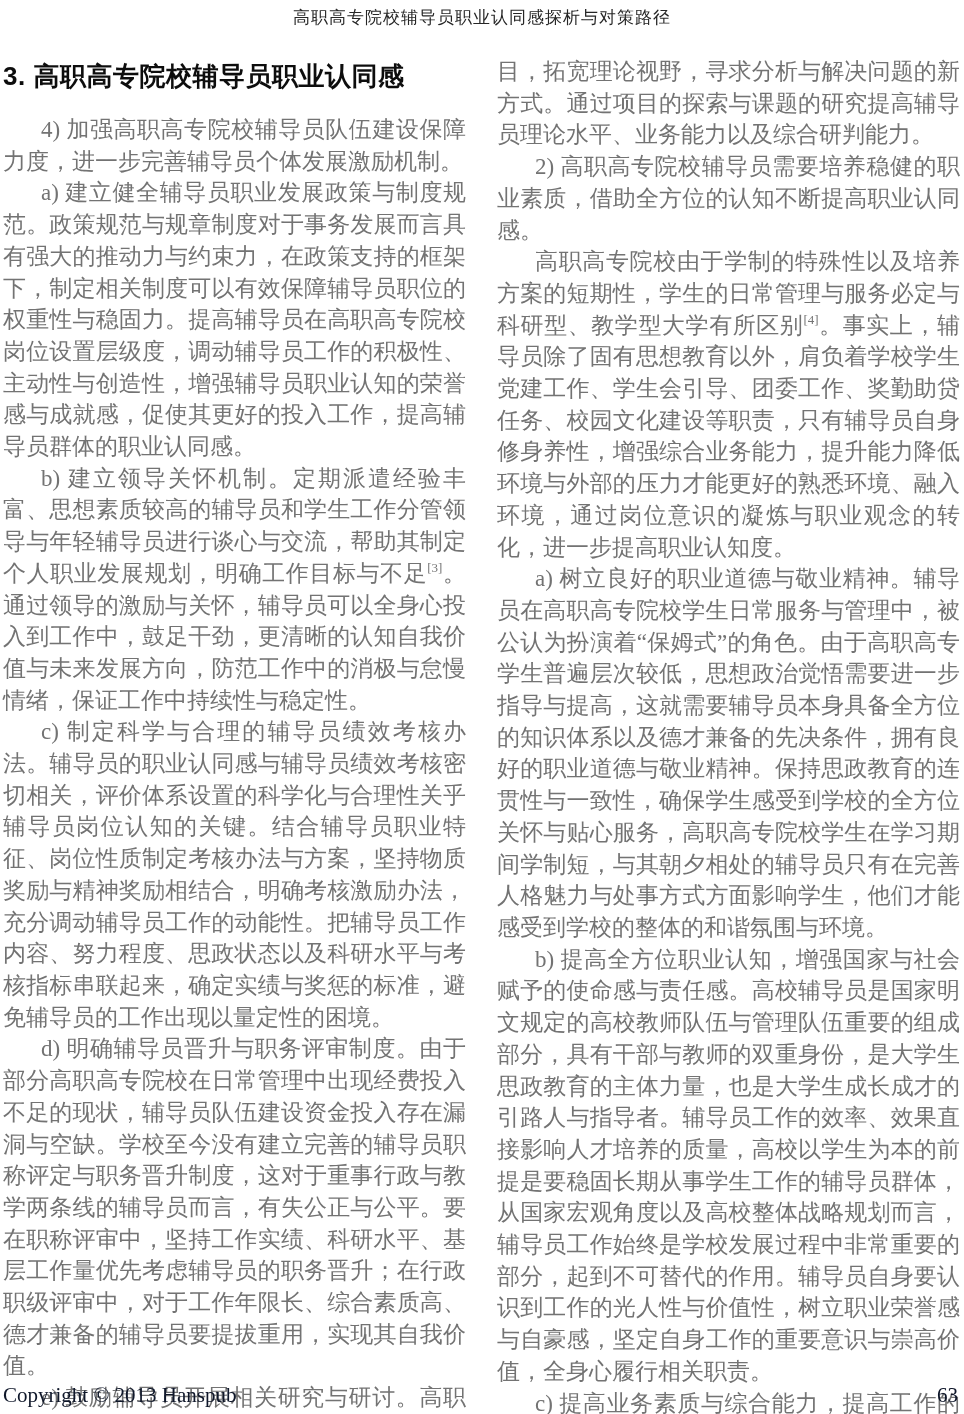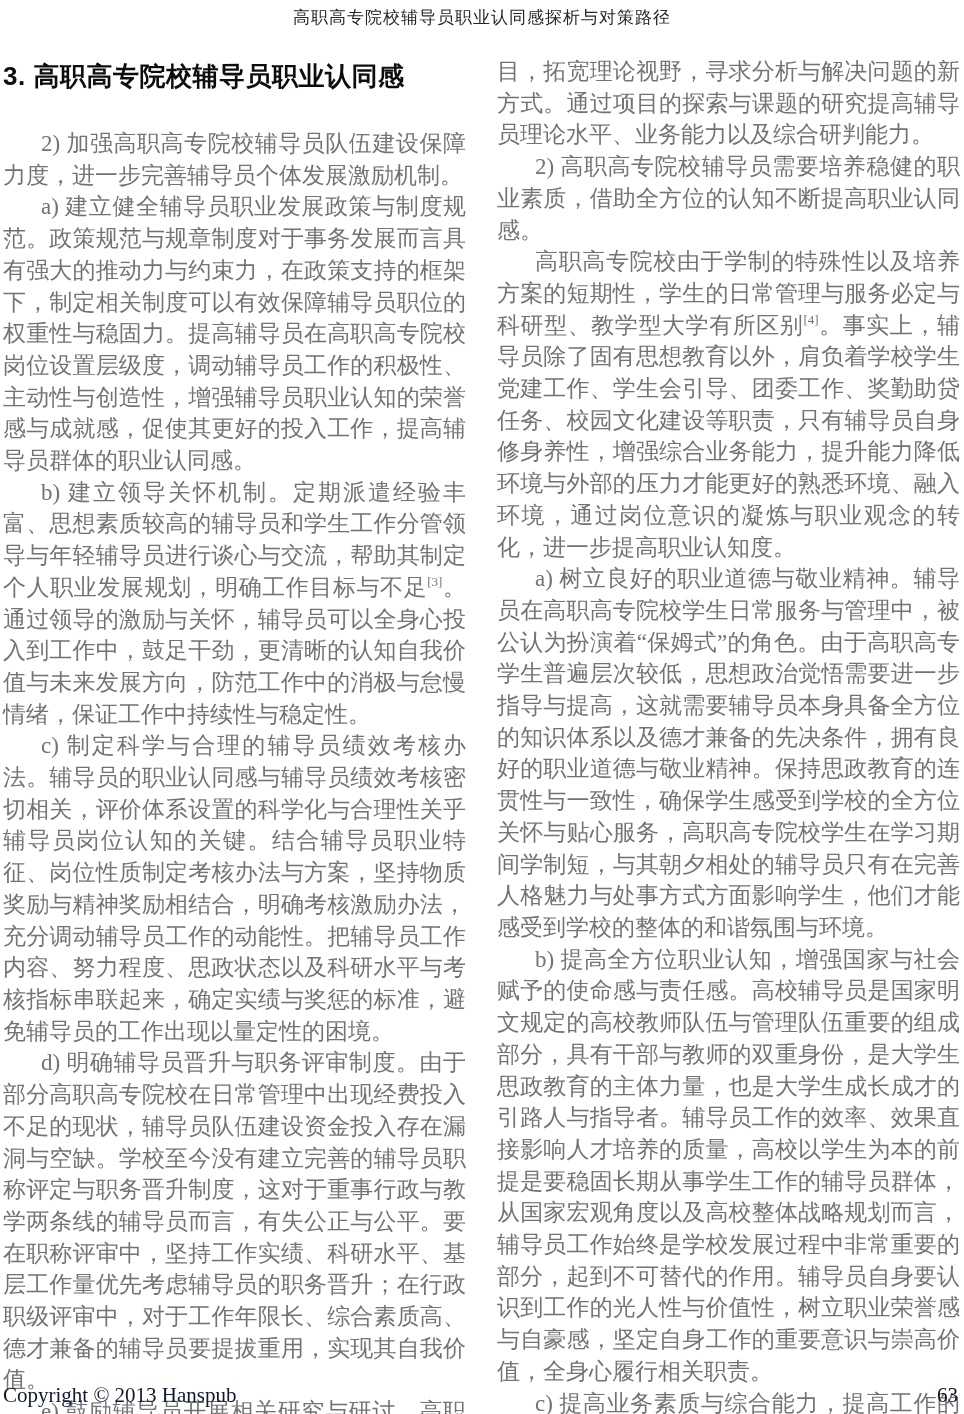--- a/index.html
+++ b/index.html
@@ -36,21 +36,21 @@
   }
   .col {
     width: 463px;
     flex: 0 0 463px;
   }
   .section-heading {
     font-family: "Liberation Sans", "DejaVu Sans", sans-serif;
     font-weight: bold;
     font-size: 26px;
     line-height: 40px;
-    margin: 0 0 32px 0;
+    margin: 0 0 18px 0;
     color: #0d0d0d;
     letter-spacing: 0.5px;
   }
   .col-body p.para {
     margin: 0;
     font-size: 23px;
     line-height: 31.7px;
     text-align: justify;
     color: #737373;
   }
@@ -79,21 +79,21 @@
 
 <div class="page">
 
   <div class="running-head">高职高专院校辅导员职业认同感探析与对策路径</div>
 
   <div class="columns">
 
     <div class="col">
       <h2 class="section-heading">3. 高职高专院校辅导员职业认同感</h2>
       <div class="col-body" id="col-left">
-          <p class="para indent">2) 加强高职高专院校辅导员队伍建设保障力度，进一步完善辅导员个体发展激励机制。</p>
+          <p class="para indent">4) 加强高职高专院校辅导员队伍建设保障力度，进一步完善辅导员个体发展激励机制。</p>
           <p class="para indent">a) 建立健全辅导员职业发展政策与制度规范。政策规范与规章制度对于事务发展而言具有强大的推动力与约束力，在政策支持的框架下，制定相关制度可以有效保障辅导员职位的权重性与稳固力。提高辅导员在高职高专院校岗位设置层级度，调动辅导员工作的积极性、主动性与创造性，增强辅导员职业认知的荣誉感与成就感，促使其更好的投入工作，提高辅导员群体的职业认同感。</p>
           <p class="para indent">b) 建立领导关怀机制。定期派遣经验丰富、思想素质较高的辅导员和学生工作分管领导与年轻辅导员进行谈心与交流，帮助其制定个人职业发展规划，明确工作目标与不足<sup>[3]</sup>。通过领导的激励与关怀，辅导员可以全身心投入到工作中，鼓足干劲，更清晰的认知自我价值与未来发展方向，防范工作中的消极与怠慢情绪，保证工作中持续性与稳定性。</p>
           <p class="para indent">c) 制定科学与合理的辅导员绩效考核办法。辅导员的职业认同感与辅导员绩效考核密切相关，评价体系设置的科学化与合理性关乎辅导员岗位认知的关键。结合辅导员职业特征、岗位性质制定考核办法与方案，坚持物质奖励与精神奖励相结合，明确考核激励办法，充分调动辅导员工作的动能性。把辅导员工作内容、努力程度、思政状态以及科研水平与考核指标串联起来，确定实绩与奖惩的标准，避免辅导员的工作出现以量定性的困境。</p>
           <p class="para indent">d) 明确辅导员晋升与职务评审制度。由于部分高职高专院校在日常管理中出现经费投入不足的现状，辅导员队伍建设资金投入存在漏洞与空缺。学校至今没有建立完善的辅导员职称评定与职务晋升制度，这对于重事行政与教学两条线的辅导员而言，有失公正与公平。要在职称评审中，坚持工作实绩、科研水平、基层工作量优先考虑辅导员的职务晋升；在行政职级评审中，对于工作年限长、综合素质高、德才兼备的辅导员要提拔重用，实现其自我价值。</p>
           <p class="para indent">e) 鼓励辅导员开展相关研究与研讨。高职高专院校应多鼓励与激励辅导员参加学术交流与研讨，提供相关途径为其继续深造与提升，科研部门专门开辟思政与党建课题进行研究与学习，鼓励其参与科研项</p>
         </div>
     </div>
 
     <div class="col">
       <div class="col-body" id="col-right">

